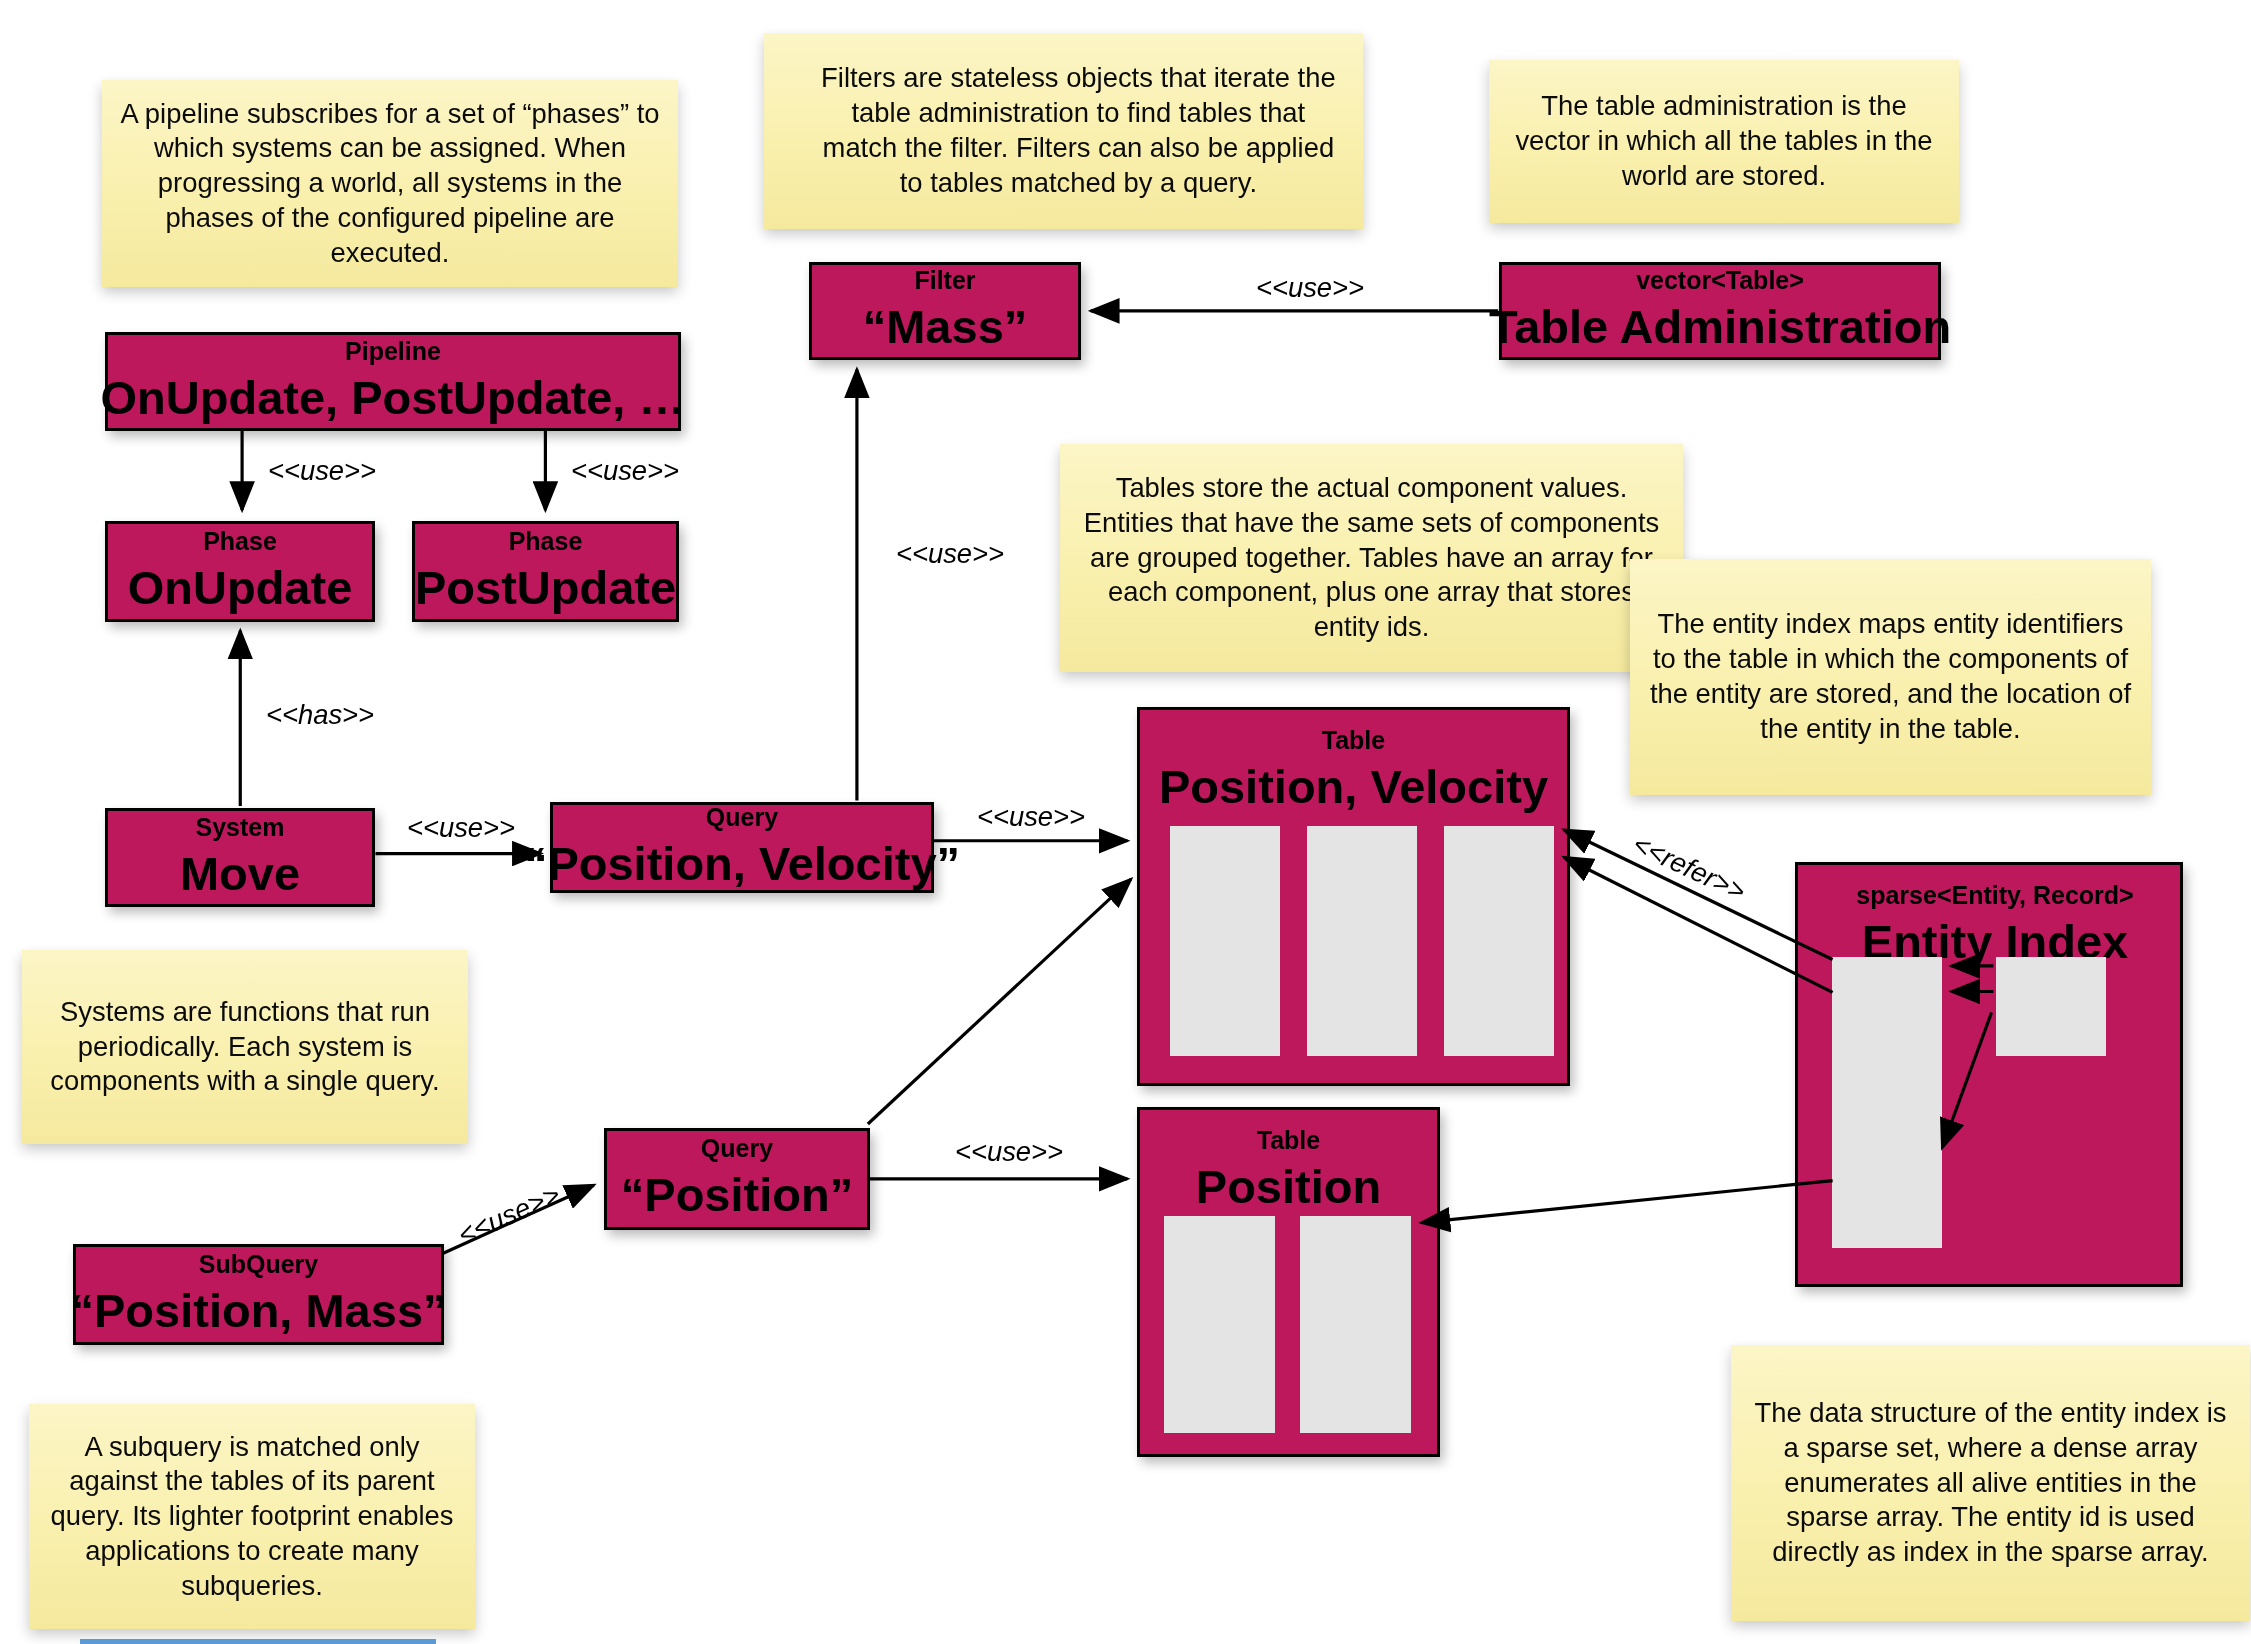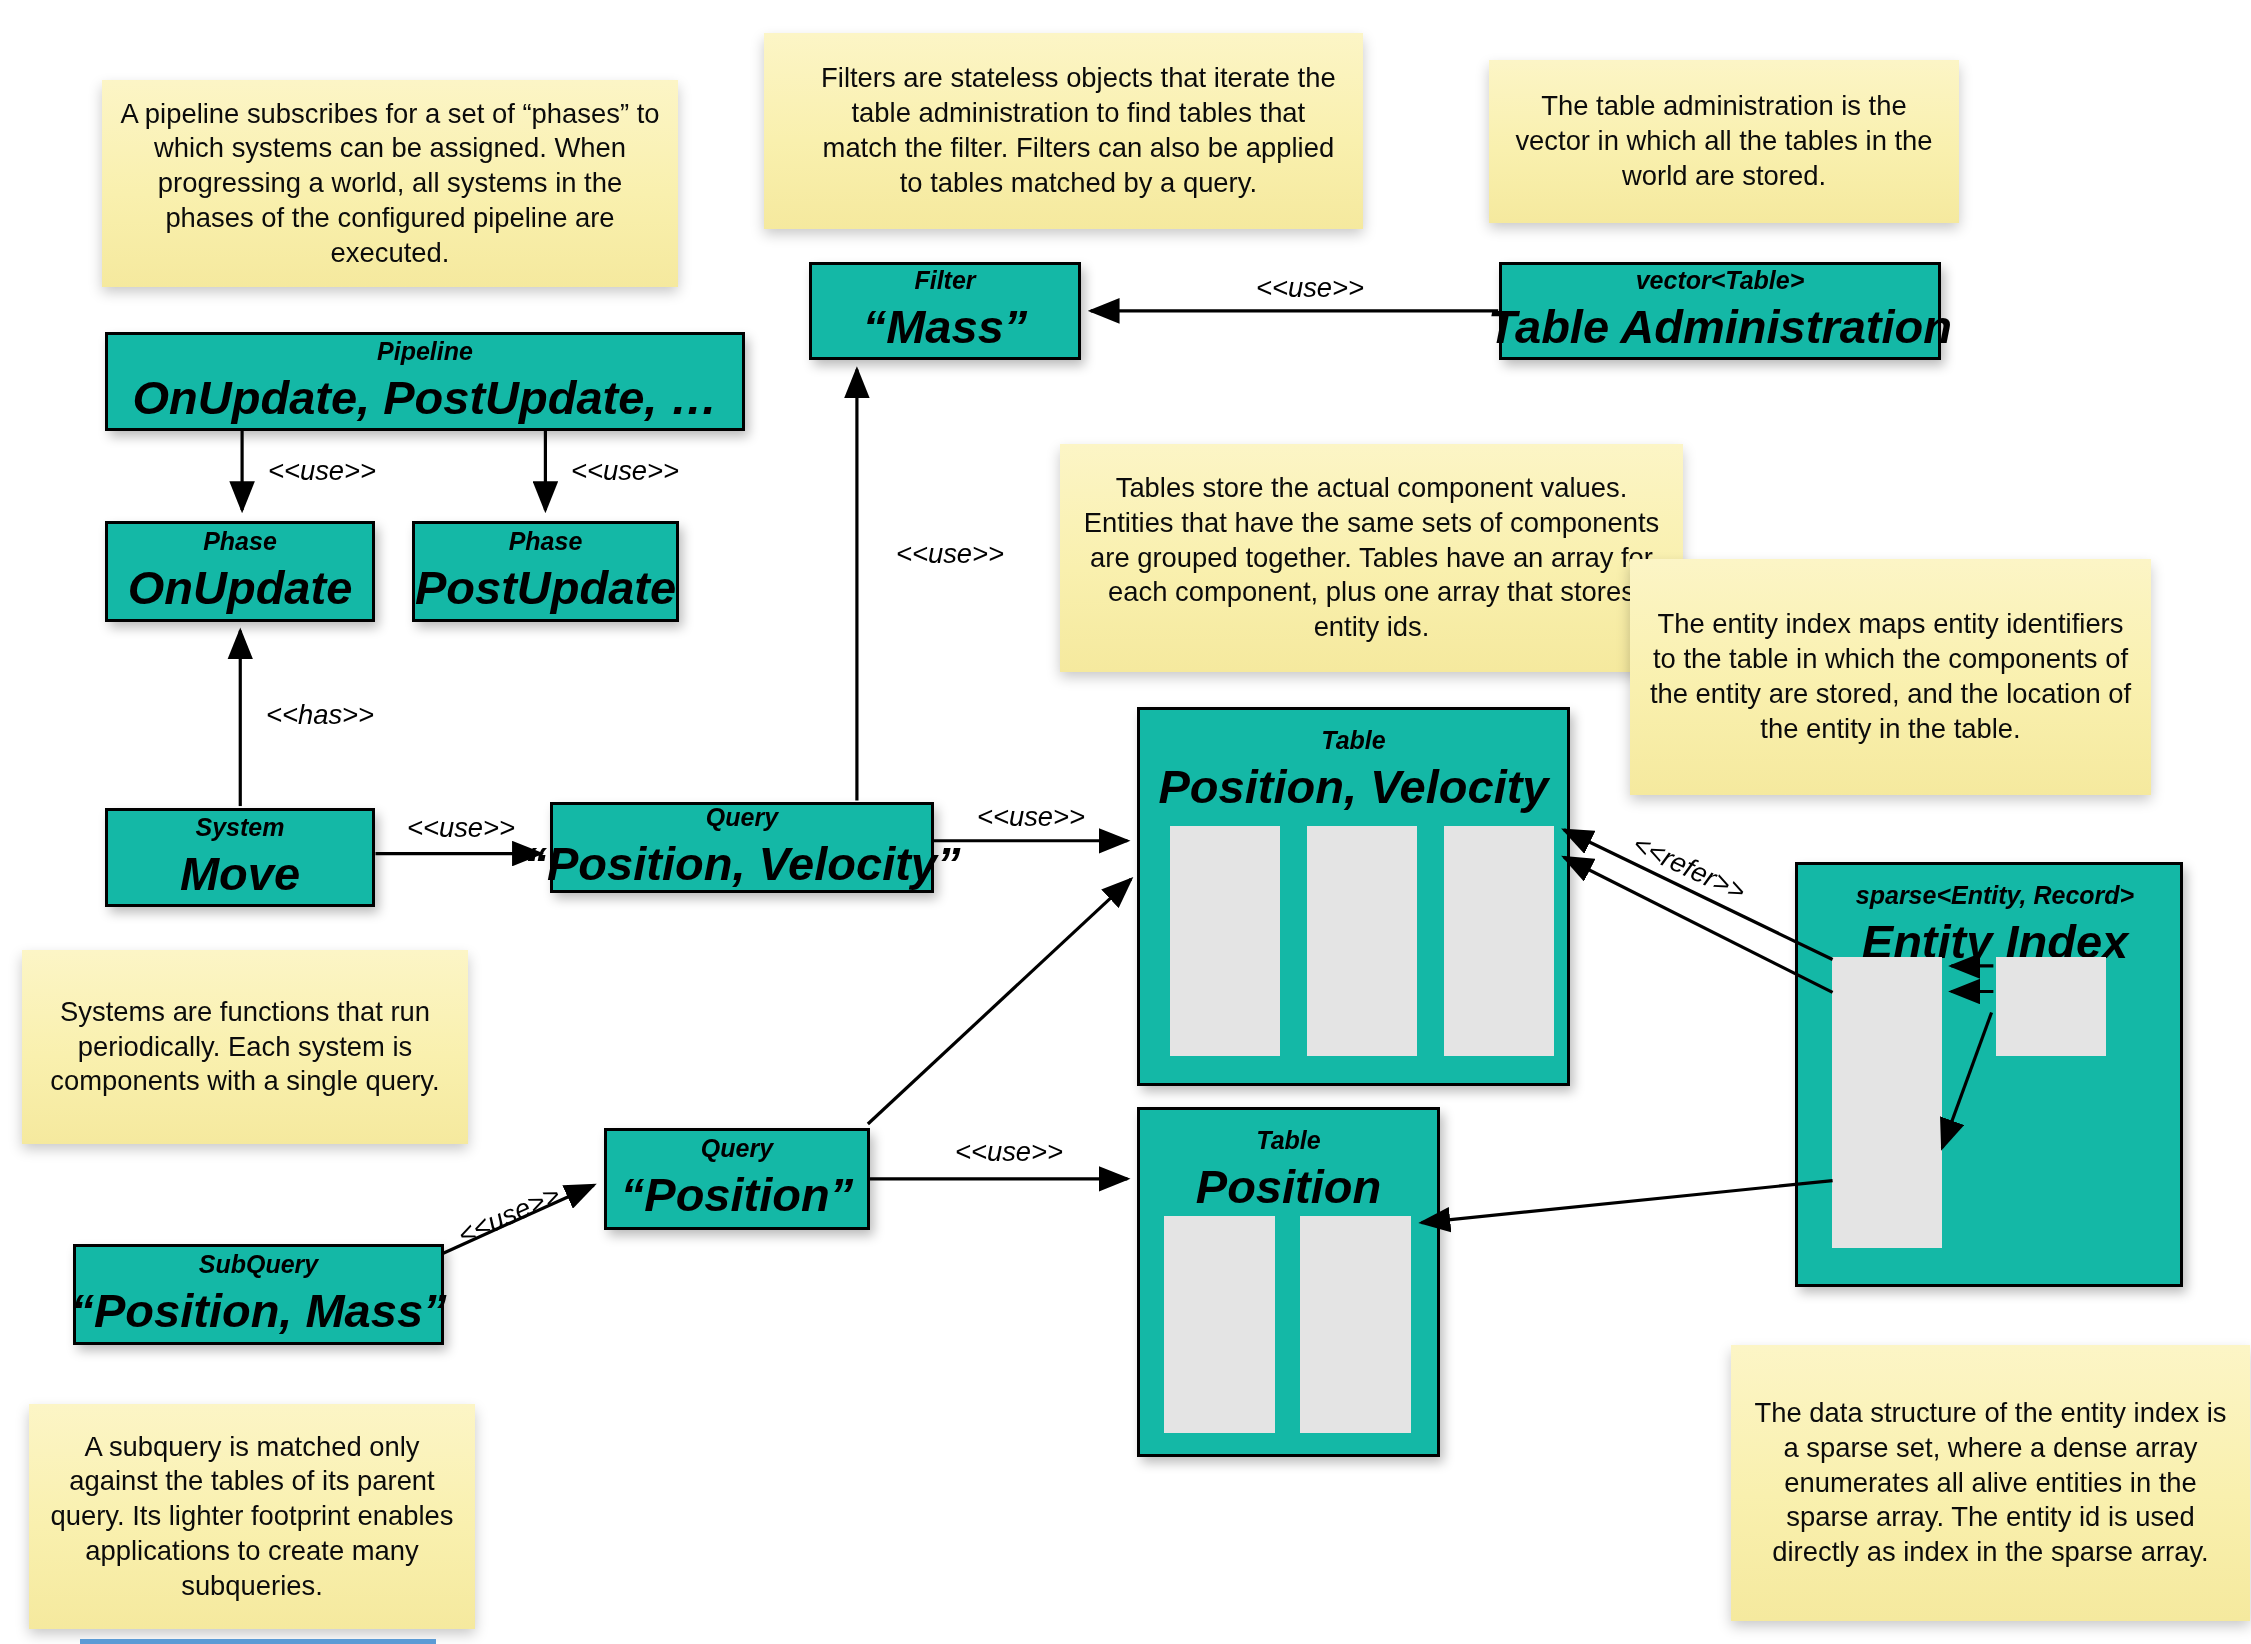--- a/index.html
+++ b/index.html
@@ -15,27 +15,26 @@
     background:linear-gradient(180deg,#fcf5c6 0%,#f9f0ae 55%,#f5e99e 100%);
     box-shadow:0 5.5px 12.8px rgba(0,0,0,0.22);
     display:flex;align-items:center;justify-content:center;
     text-align:center;
     color:#0b0b0b;
     font-size:27.4px;line-height:1.27;
     padding:12.8px 18.3px;box-sizing:border-box;
   }
   .node{
     position:absolute;
-    background:#14b8a6;
+    background:#be185d;
     border:3.7px solid #000000;
     box-shadow:3.7px 5.5px 11px rgba(0,0,0,0.28);
     display:flex;flex-direction:column;align-items:center;justify-content:center;
     text-align:center;box-sizing:border-box;
     color:#000;
-    font-style:italic;
   }
   .node.topalign{justify-content:flex-start;padding-top:14.6px;margin-top:8px;}
   .node-type{font-size:25px;font-weight:bold;line-height:1.25;}
   .node-name{font-size:47px;font-weight:bold;line-height:1.25;margin-top:1.8px;white-space:nowrap;}
   .bar{
     position:absolute;
     background:#e4e4e4;
   }
   .edge-label{
     position:absolute;
@@ -77,21 +76,21 @@
 
 
   <div class="note" style="left:29px;top:1404px;width:446px;height:225px;">
     <span>A subquery is matched only against the tables of its parent query. Its lighter footprint enables applications to create many subqueries.</span>
   </div>
 
   <div class="note" style="left:1731px;top:1345px;width:519px;height:276px;">
     <span>The data structure of the entity index is a sparse set, where a dense array enumerates all alive entities in the sparse array. The entity id is used directly as index in the sparse array.</span>
   </div>
 
-  <div class="node" style="left:105px;top:332px;width:640px;height:99px;">
+  <div class="node" style="left:105px;top:332px;width:576px;height:99px;">
     <div class="node-type">Pipeline</div>
     <div class="node-name">OnUpdate, PostUpdate, …</div>
   </div>
 
   <div class="node" style="left:105px;top:521px;width:270px;height:101px;">
     <div class="node-type">Phase</div>
     <div class="node-name">OnUpdate</div>
   </div>
 
   <div class="node" style="left:412px;top:521px;width:267px;height:101px;">

